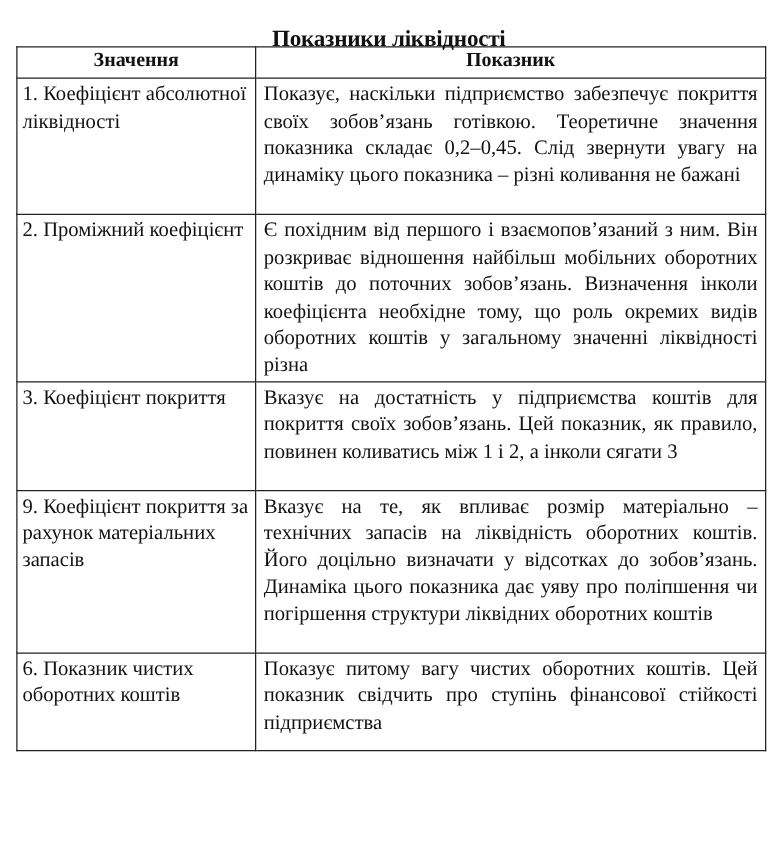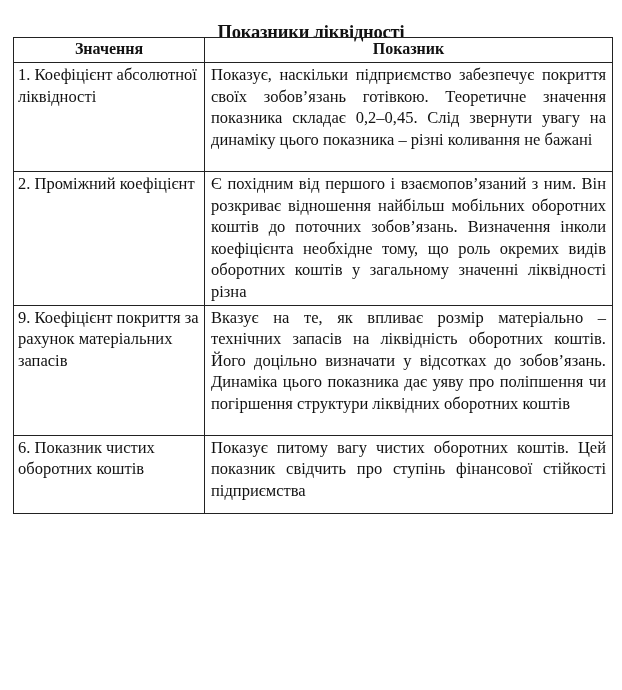--- a/index.html
+++ b/index.html
@@ -34,20 +34,24 @@
   </thead>
   <tbody>
     <tr style="height:109px">
       <td class="name">1. Коефіцієнт абсолютної ліквідності</td>
       <td class="desc">Показує, наскільки підприємство забезпечує покриття своїх зобов’язань готівкою. Теоретичне значення показника складає 0,2–0,45. Слід звернути увагу на динаміку цього показника – різні коливання не бажані</td>
     </tr>
     <tr style="height:130px">
       <td class="name">2. Проміжний коефіцієнт</td>
       <td class="desc">Є похідним від першого і взаємопов’язаний з ним. Він розкриває відношення найбільш мобільних оборотних коштів до поточних зобов’язань. Визначення інколи коефіцієнта необхідне тому, що роль окремих видів оборотних коштів у загаль­ному значенні ліквідності різна</td>
     </tr>
+    <tr style="height:87px">
+      <td class="name">3. Коефіцієнт покриття</td>
+      <td class="desc">Вказує на достатність у підприємства коштів для покриття своїх зобов’язань. Цей показник, як правило, повинен коливатись між 1 і 2, а інколи сягати 3</td>
+    </tr>
     <tr style="height:130px">
       <td class="name">9. Коефіцієнт покриття за рахунок матеріальних запасів</td>
       <td class="desc">Вказує на те, як впливає розмір матеріально – технічних запасів на ліквідність оборотних коштів. Його доцільно визначати у відсотках до зобов’я­зань. Динаміка цього показника дає уяву про поліпшення чи погіршення структури ліквідних оборотних коштів</td>
     </tr>
     <tr style="height:78px">
       <td class="name">6. Показник чистих оборотних коштів</td>
       <td class="desc">Показує питому вагу чистих оборотних коштів. Цей показник свідчить про ступінь фінансової стійкості підприємства</td>
     </tr>
   </tbody>
 </table>

